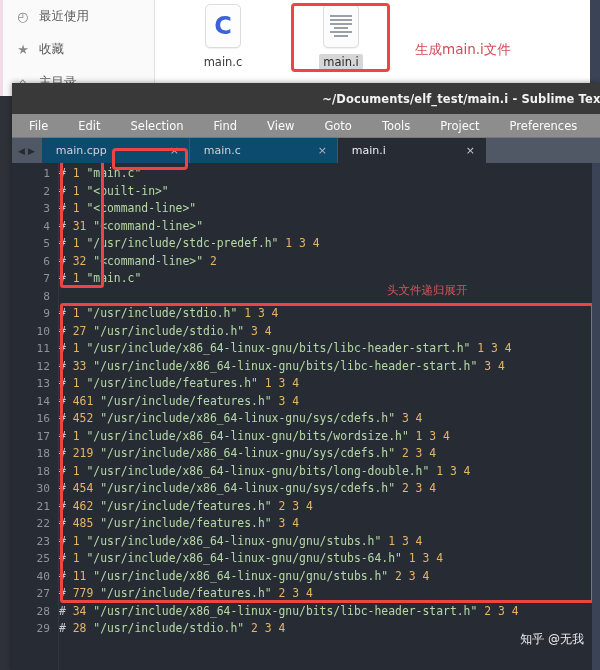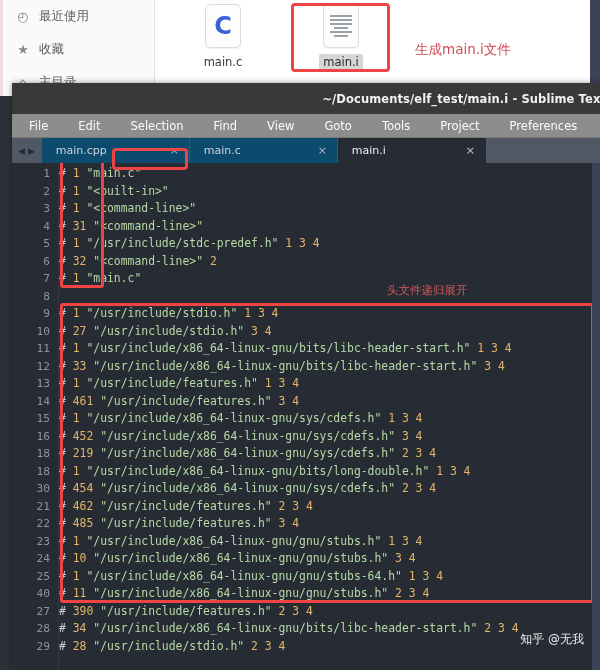--- a/index.html
+++ b/index.html
@@ -337,28 +337,28 @@
           </div>
           <div class="code-line">
             <span class="ln">13</span>
             <span class="ltext"><span class="tok-hash"># </span><span class="tok-num">1</span><span class="tok-str"> "/usr/include/features.h"</span><span class="tok-flag"> 1 3 4</span></span>
           </div>
           <div class="code-line">
             <span class="ln">14</span>
             <span class="ltext"><span class="tok-hash"># </span><span class="tok-num">461</span><span class="tok-str"> "/usr/include/features.h"</span><span class="tok-flag"> 3 4</span></span>
           </div>
           <div class="code-line">
-            <span class="ln">15</span>
-            <span class="ltext"><span class="tok-hash"># </span><span class="tok-num">1</span><span class="tok-str"> "/usr/include/x86_64-linux-gnu/sys/cdefs.h"</span><span class="tok-flag"> 1 3 4</span></span>
-          </div>
-          <div class="code-line">
             <span class="ln">16</span>
             <span class="ltext"><span class="tok-hash"># </span><span class="tok-num">452</span><span class="tok-str"> "/usr/include/x86_64-linux-gnu/sys/cdefs.h"</span><span class="tok-flag"> 3 4</span></span>
           </div>
           <div class="code-line">
+            <span class="ln">17</span>
+            <span class="ltext"><span class="tok-hash"># </span><span class="tok-num">1</span><span class="tok-str"> "/usr/include/x86_64-linux-gnu/bits/wordsize.h"</span><span class="tok-flag"> 1 3 4</span></span>
+          </div>
+          <div class="code-line">
             <span class="ln">18</span>
             <span class="ltext"><span class="tok-hash"># </span><span class="tok-num">219</span><span class="tok-str"> "/usr/include/x86_64-linux-gnu/sys/cdefs.h"</span><span class="tok-flag"> 2 3 4</span></span>
           </div>
           <div class="code-line">
             <span class="ln">18</span>
             <span class="ltext"><span class="tok-hash"># </span><span class="tok-num">1</span><span class="tok-str"> "/usr/include/x86_64-linux-gnu/bits/long-double.h"</span><span class="tok-flag"> 1 3 4</span></span>
           </div>
           <div class="code-line">
             <span class="ln">30</span>
             <span class="ltext"><span class="tok-hash"># </span><span class="tok-num">454</span><span class="tok-str"> "/usr/include/x86_64-linux-gnu/sys/cdefs.h"</span><span class="tok-flag"> 2 3 4</span></span>
@@ -369,34 +369,30 @@
           </div>
           <div class="code-line">
             <span class="ln">22</span>
             <span class="ltext"><span class="tok-hash"># </span><span class="tok-num">485</span><span class="tok-str"> "/usr/include/features.h"</span><span class="tok-flag"> 3 4</span></span>
           </div>
           <div class="code-line">
             <span class="ln">23</span>
             <span class="ltext"><span class="tok-hash"># </span><span class="tok-num">1</span><span class="tok-str"> "/usr/include/x86_64-linux-gnu/gnu/stubs.h"</span><span class="tok-flag"> 1 3 4</span></span>
           </div>
           <div class="code-line">
-            <span class="ln">24</span>
-            <span class="ltext"><span class="tok-hash"># </span><span class="tok-num">10</span><span class="tok-str"> "/usr/include/x86_64-linux-gnu/gnu/stubs.h"</span><span class="tok-flag"> 3 4</span></span>
-          </div>
-          <div class="code-line">
             <span class="ln">25</span>
             <span class="ltext"><span class="tok-hash"># </span><span class="tok-num">1</span><span class="tok-str"> "/usr/include/x86_64-linux-gnu/gnu/stubs-64.h"</span><span class="tok-flag"> 1 3 4</span></span>
           </div>
           <div class="code-line">
             <span class="ln">40</span>
             <span class="ltext"><span class="tok-hash"># </span><span class="tok-num">11</span><span class="tok-str"> "/usr/include/x86_64-linux-gnu/gnu/stubs.h"</span><span class="tok-flag"> 2 3 4</span></span>
           </div>
           <div class="code-line">
             <span class="ln">27</span>
-            <span class="ltext"><span class="tok-hash"># </span><span class="tok-num">390</span><span class="tok-str"> "/usr/include/features.h"</span><span class="tok-flag"> 2 3 4</span></span>
+            <span class="ltext"><span class="tok-hash"># </span><span class="tok-num">779</span><span class="tok-str"> "/usr/include/features.h"</span><span class="tok-flag"> 2 3 4</span></span>
           </div>
           <div class="code-line">
             <span class="ln">28</span>
             <span class="ltext"><span class="tok-hash"># </span><span class="tok-num">34</span><span class="tok-str"> "/usr/include/x86_64-linux-gnu/bits/libc-header-start.h"</span><span class="tok-flag"> 2 3 4</span></span>
           </div>
           <div class="code-line">
             <span class="ln">29</span>
             <span class="ltext"><span class="tok-hash"># </span><span class="tok-num">28</span><span class="tok-str"> "/usr/include/stdio.h"</span><span class="tok-flag"> 2 3 4</span></span>
           </div>
         </div>

